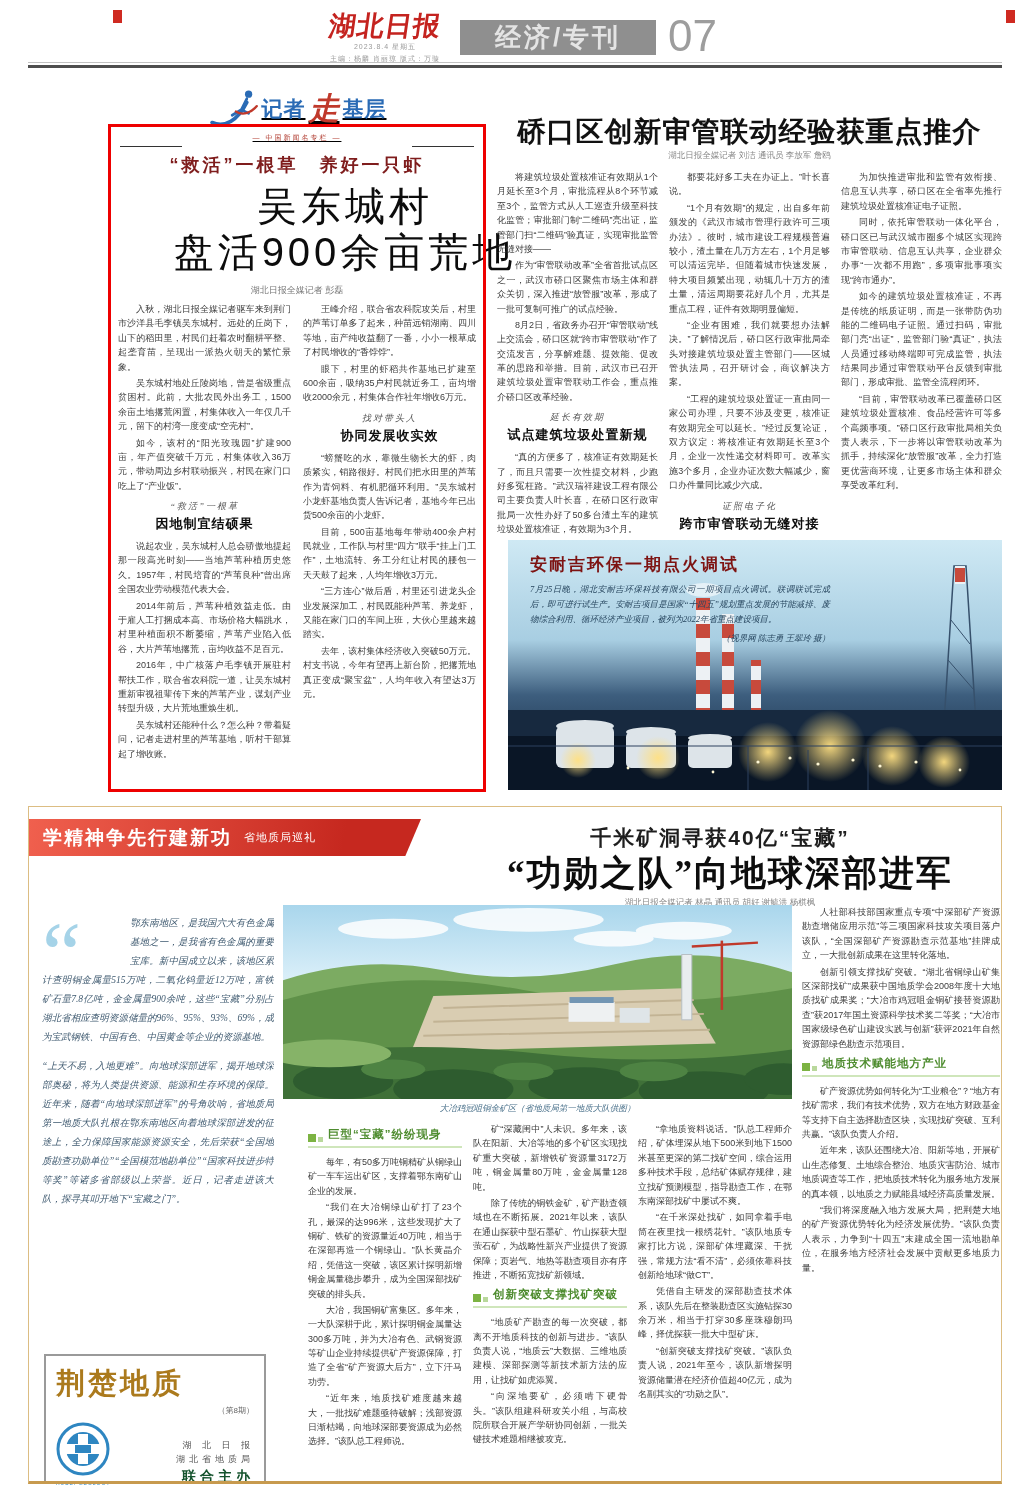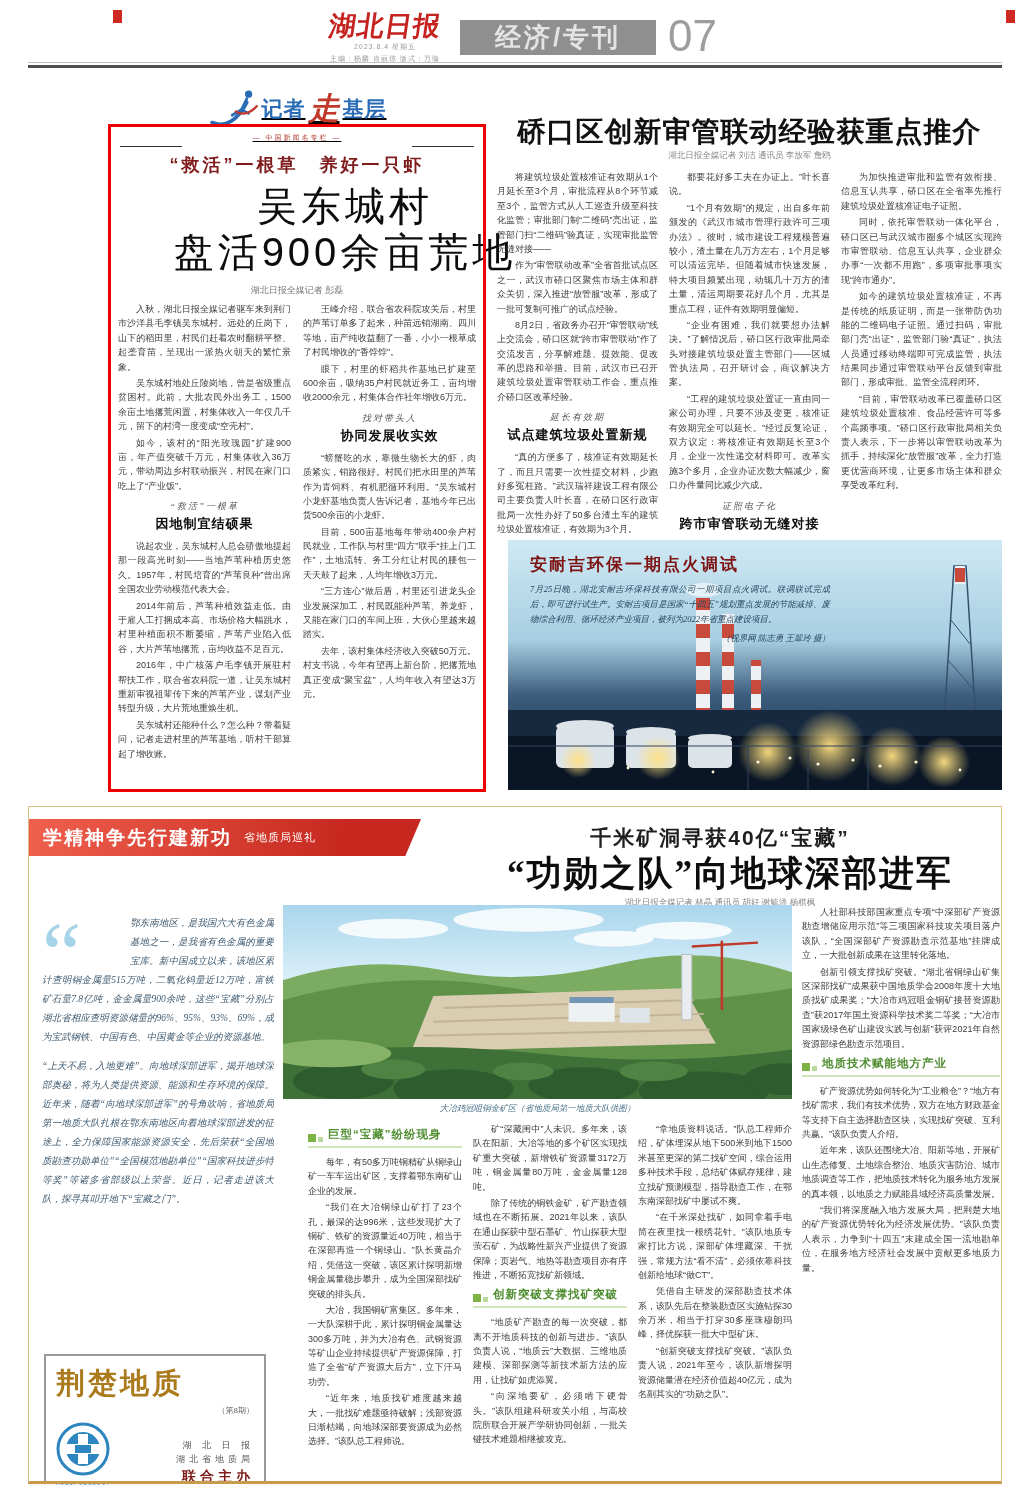--- a/index.html
+++ b/index.html
@@ -70,21 +70,21 @@
          color:#a5d3e8;line-height:0.9;}
   .qp{font-size:9.5px;line-height:2.0;color:#3f5a70;font-style:italic;text-align:justify;
       font-family:"Liberation Serif",serif;margin:0 0 10px;}
 
   .journal{width:222px;height:130px;border:2px solid #9a9a9a;background:#fff;padding:8px 10px;box-sizing:border-box;}
   .jtitle{font-family:"Liberation Serif",serif;font-size:29px;font-weight:bold;color:#ab7a1d;letter-spacing:3px;}
   .jissue{font-size:8px;color:#666;text-align:right;margin-top:1px;}
   .jrow{display:flex;align-items:flex-end;justify-content:space-between;margin-top:6px;}
   .jorg{text-align:right;}
   .jorg .o{font-size:9px;color:#555;letter-spacing:4px;line-height:1.5;}
-  .jorg .m{font-size:14px;font-weight:bold;color:#7f1d1d;letter-spacing:4px;margin-top:2px;}
+  .jorg .m{font-size:14px;font-weight:bold;color:#14532d;letter-spacing:4px;margin-top:2px;}
   .jlogocap{font-size:5px;color:#2e86c1;text-align:center;letter-spacing:1px;}
 
   .mphoto{width:509px;height:194px;overflow:hidden;}
   .mphoto svg{width:100%;height:100%;display:block;}
   .mcap{width:509px;text-align:center;font-size:8.5px;color:#49708a;font-style:italic;}
 
   .gsub{display:flex;align-items:flex-end;gap:5px;border-bottom:2px solid #cfe6bb;
         padding-bottom:4px;margin:5px 0 7px;}
   .gsq{width:8px;height:8px;background:#7cb342;flex:none;}
   .gsq2{width:5px;height:5px;background:#b9d89c;flex:none;margin-left:-3px;}

